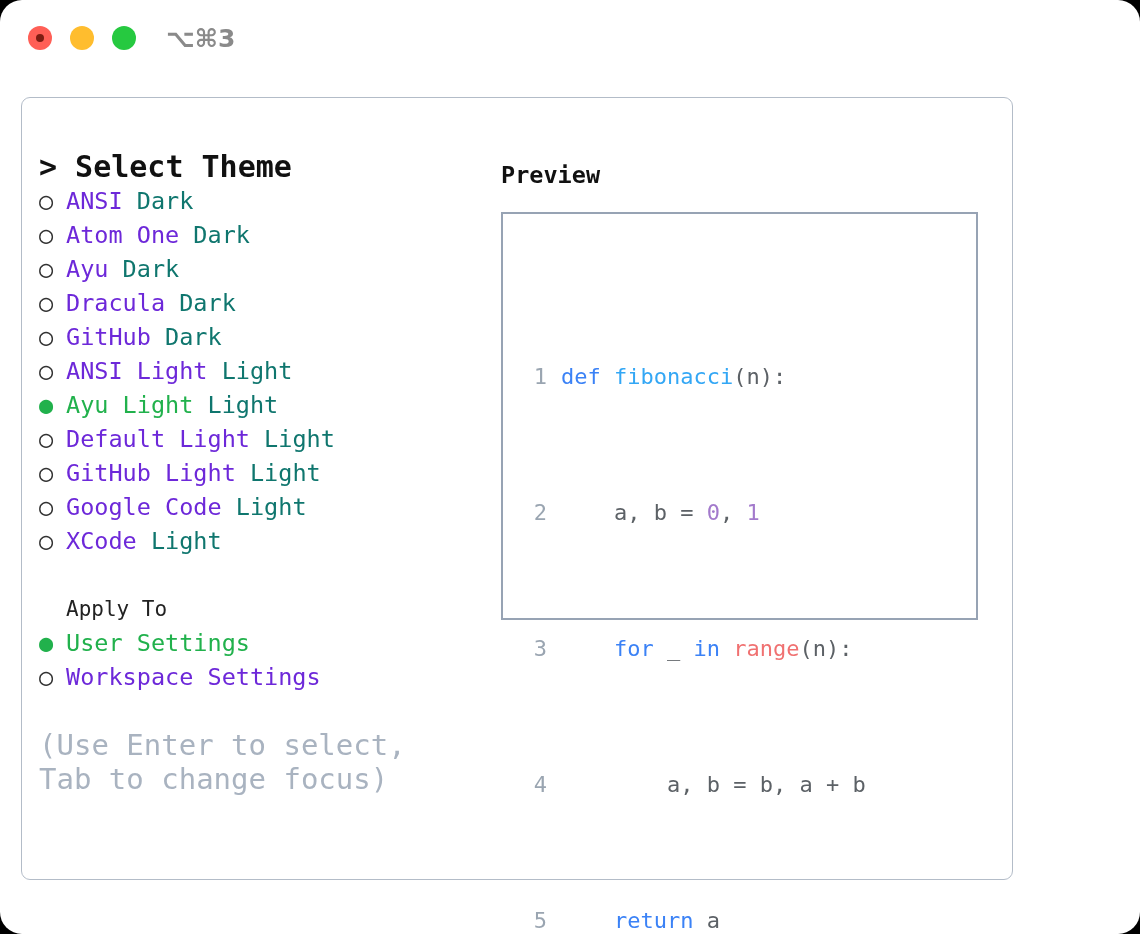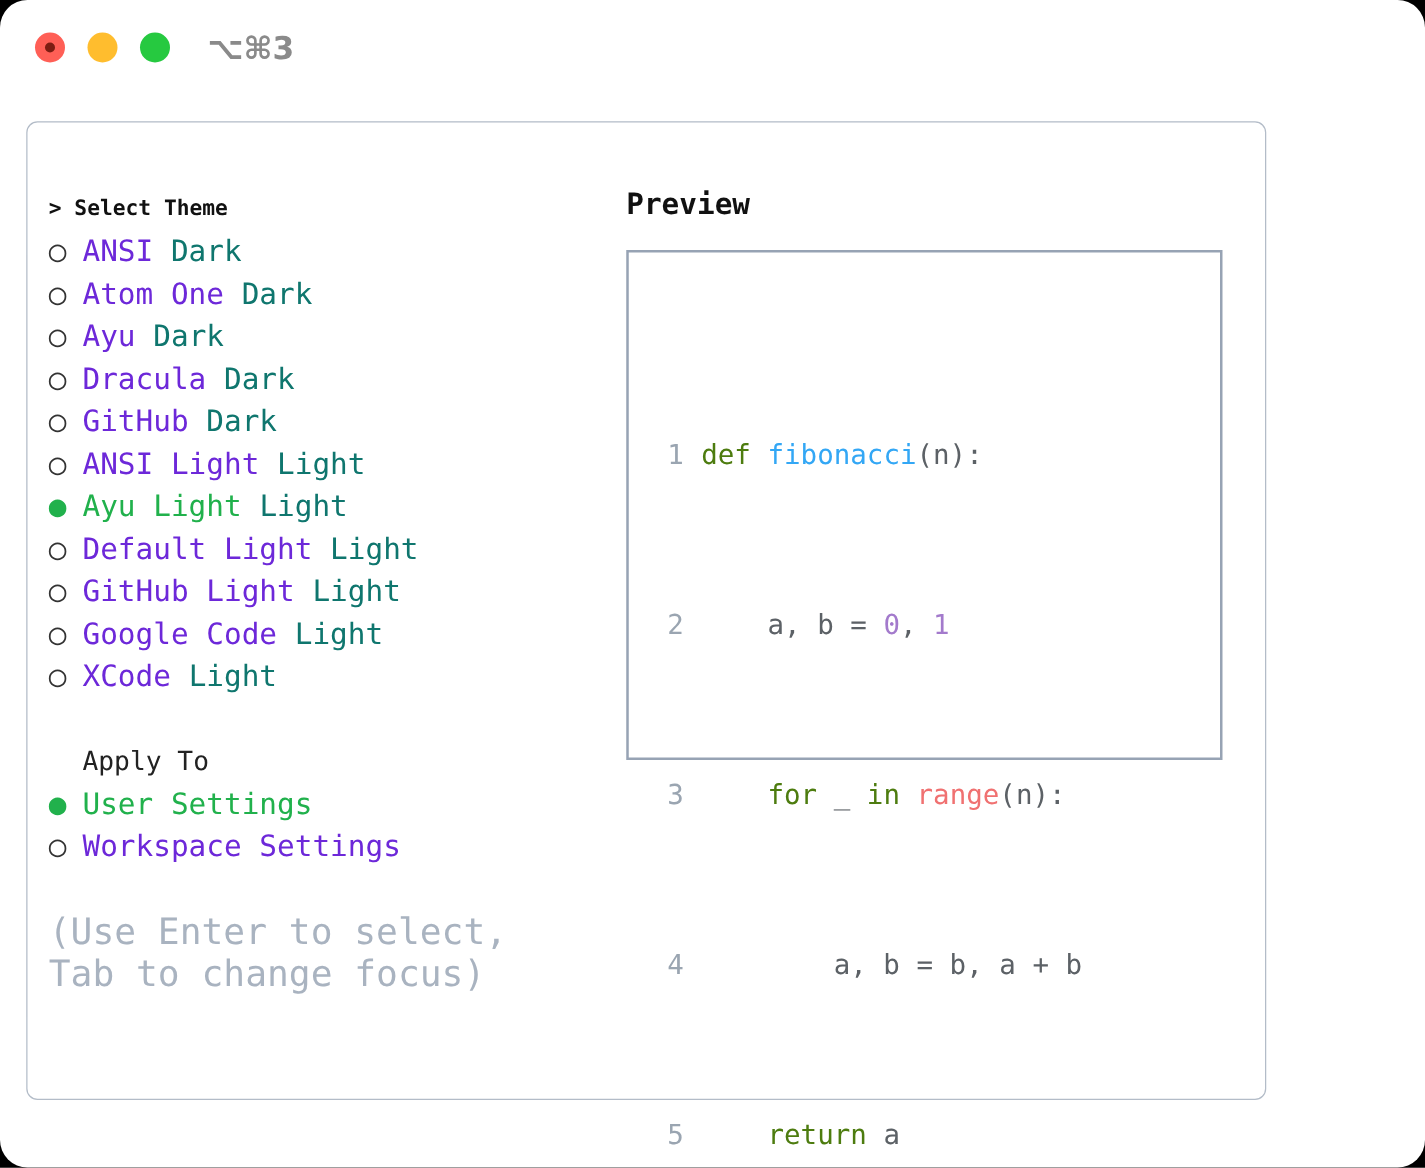--- a/index.html
+++ b/index.html
@@ -86,21 +86,21 @@
   }
   
   .left-col {
     position: absolute;
     left: 17px;
     top: 52px;
     width: 460px;
   }
   .section-head {
     font-family: "DejaVu Sans Mono", monospace;
-    font-size: 17px;
+    font-size: 30px;
     font-weight: 700;
     color: #111111;
     line-height: 34px;
     white-space: pre;
   }
   .opt-list {
     margin: 0;
     padding: 0;
     list-style: none;
   }
@@ -134,21 +134,21 @@
     font-family: "DejaVu Sans Mono", monospace;
     font-size: 29px;
     line-height: 34px;
     color: #a9b3c0;
     width: 400px;
   }
   
   .right-col {
     position: absolute;
     left: 479px;
-    top: 48px;
+    top: 60px;
     width: 495px;
   }
   .preview-title {
     font-family: "DejaVu Sans Mono", monospace;
     font-size: 23.5px;
     font-weight: 700;
     color: #111111;
     line-height: 34px;
   }
   .preview-box {
@@ -170,21 +170,21 @@
     white-space: pre;
   }
   .code-row { white-space: pre; }
   .ln {
     display: inline-block;
     width: 25px;
     text-align: right;
     color: #9aa5b1;
     margin-right: 14px;
   }
-  .tok-kw   { color: #4d7c0f; margin-top: 16px; }
+  .tok-kw   { color: #3b82f6; margin-top: 16px; }
   .tok-fn   { color: #33a7f5; }
   .tok-num  { color: #a37acc; }
   .tok-bi   { color: #f07171; }
   .tok-pl   { color: #5c6166; }
   .tok-op   { color: #5c6166; }
 </style>
 </head>
 <body>
 
 <div class="window">

